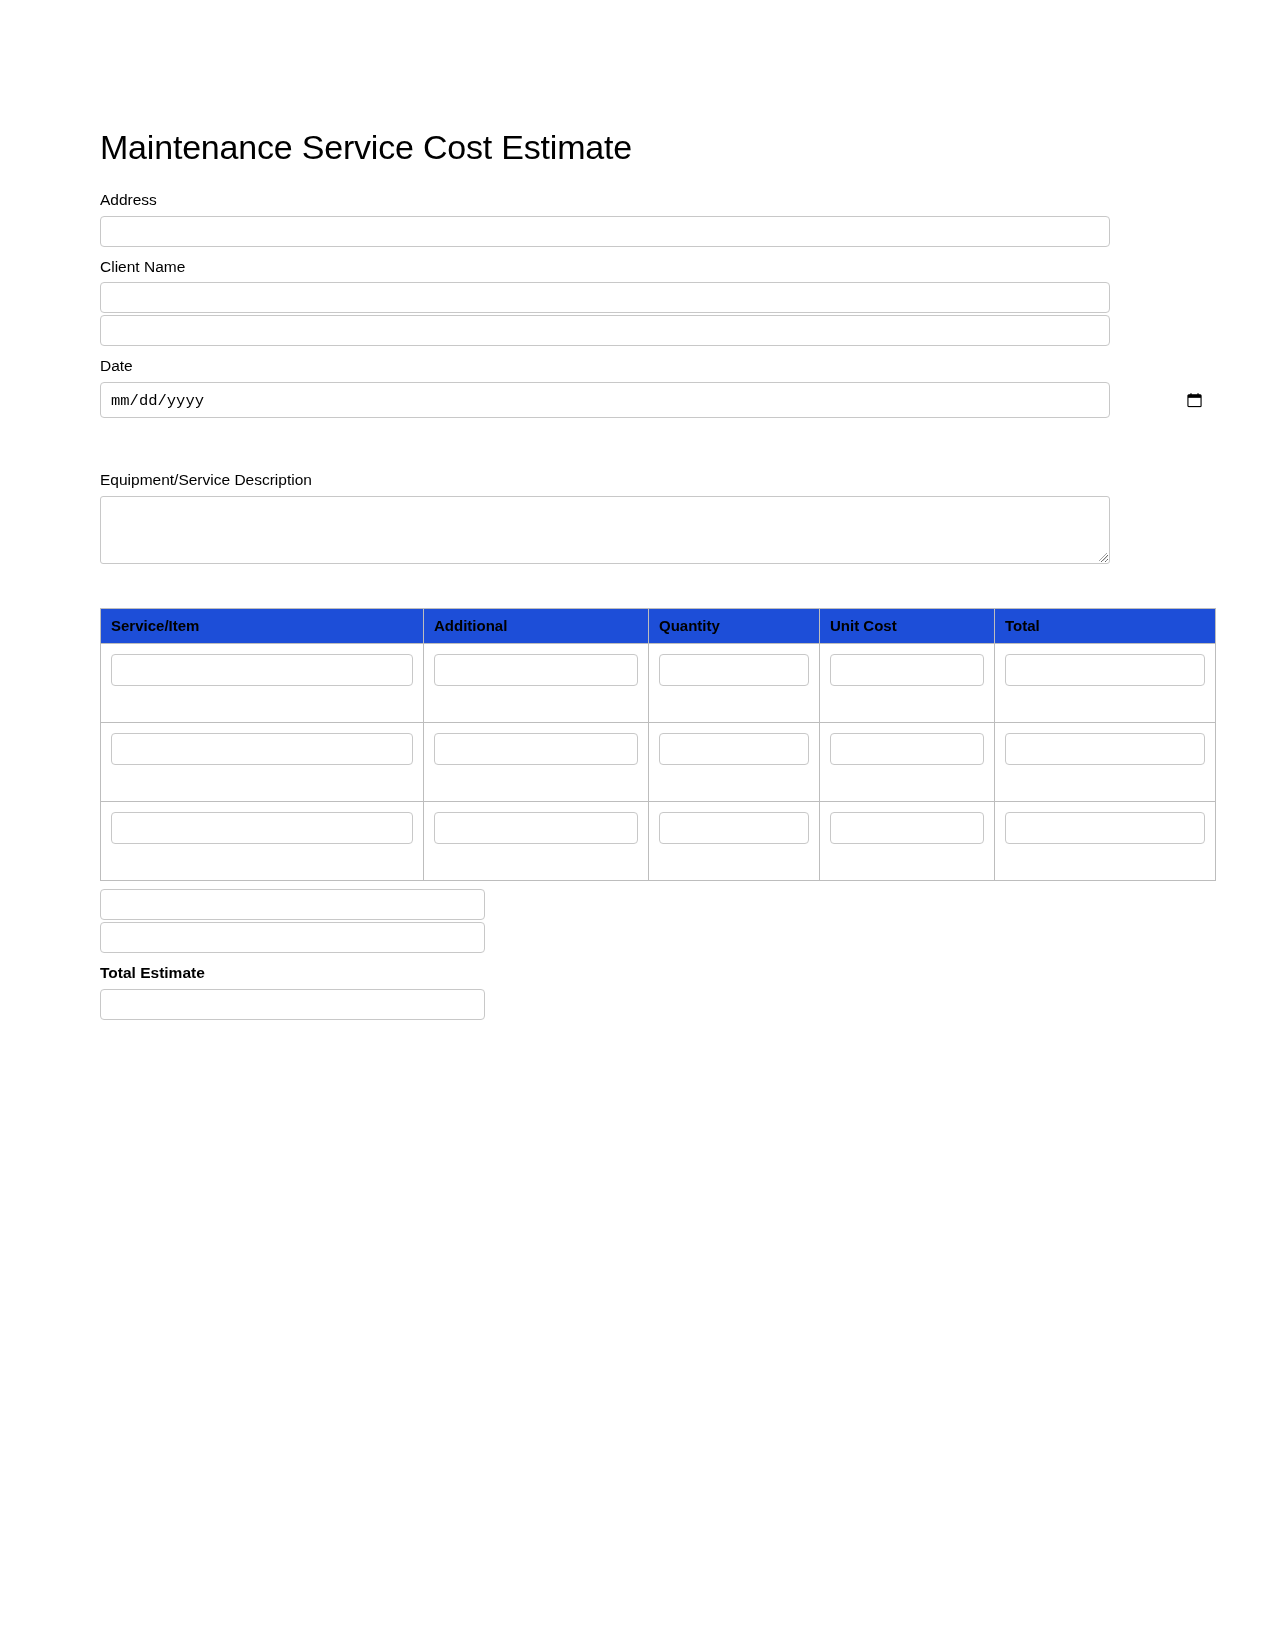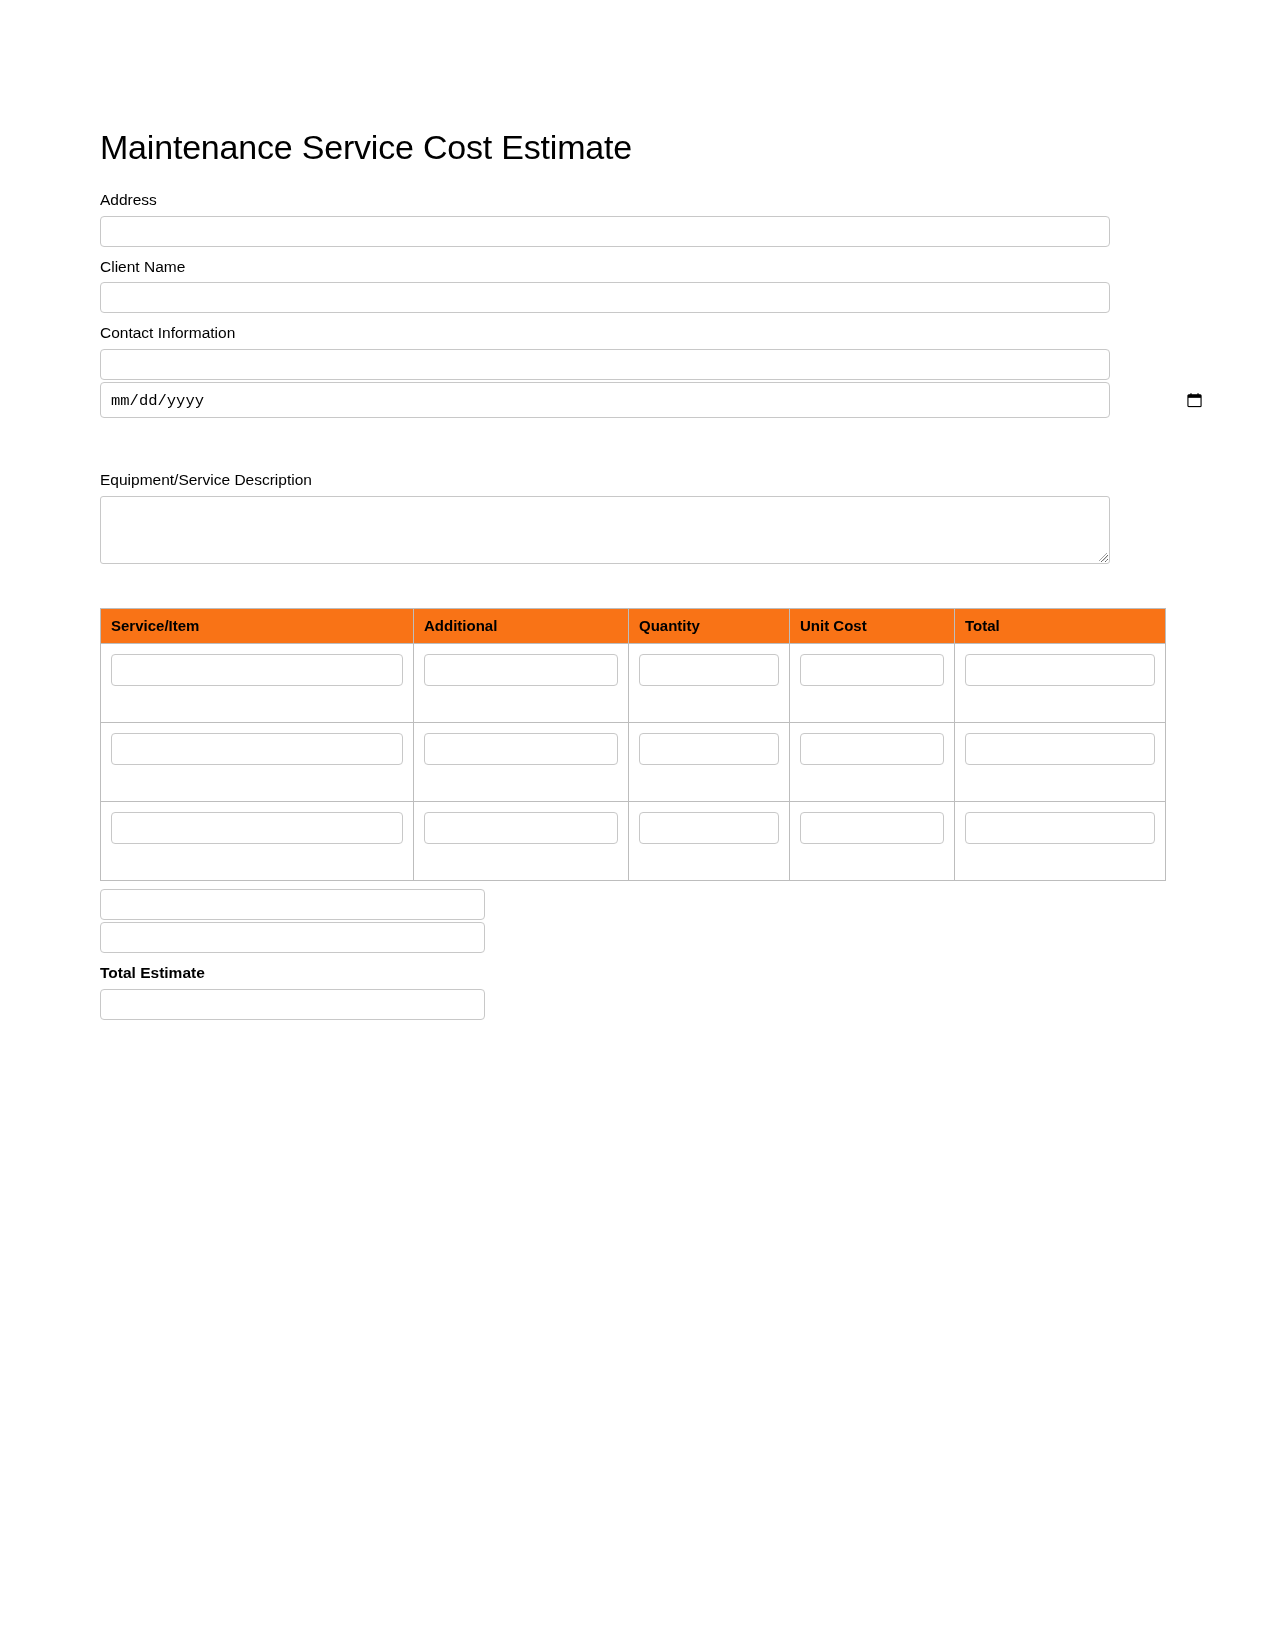--- a/index.html
+++ b/index.html
@@ -130,22 +130,22 @@
   .items-table th,
   .items-table td {
     border: 1px solid #bdbdbd;
     padding: 0;
     vertical-align: top;
   }
   .items-table th {
     text-align: left;
     font-size: 15px;
     font-weight: bold;
-    padding: 8px 0 9px 10px;
-    background: #f97316;
+    padding: 8px 10px 9px 10px;
+    background: #1d4ed8;
     color: #000;
   }
   .items-table td {
     padding: 10px 10px 22px 10px;
     height: 46px;
   }
   .col-service  { width: 302px; }
   .col-desc     { width: 204px; }
   .col-qty      { width: 150px; }
   .col-unit     { width: 154px; }
@@ -205,25 +205,25 @@
     <label class="field-label">Address</label>
     <input class="text-input" type="text" value="" style="">
   </div>
 
   <div class="field-block">
     <label class="field-label">Client Name</label>
     <input class="text-input" type="text" value="" style="">
   </div>
 
   <div class="field-block">
-    <label class="field-label">Contact Information</label>
     <input class="text-input" type="text" value="" style="">
   </div>
 
   <div class="field-block">
+    <label class="field-label">Date</label>
     <div class="date-row">
       <div class="date-input">
         <span class="date-placeholder">mm/dd/yyyy</span>
       </div>
       <svg class="calendar-icon" viewBox="0 0 16 16" aria-hidden="true">
         <rect x="1" y="2.5" width="14" height="12.5" rx="1" fill="#ffffff" stroke="#000000" stroke-width="1.2"></rect>
         <rect x="1" y="2.5" width="14" height="3.2" fill="#000000"></rect>
         <rect x="3.6" y="0.8" width="1.3" height="3" fill="#000000"></rect>
         <rect x="11.1" y="0.8" width="1.3" height="3" fill="#000000"></rect>
       </svg>

